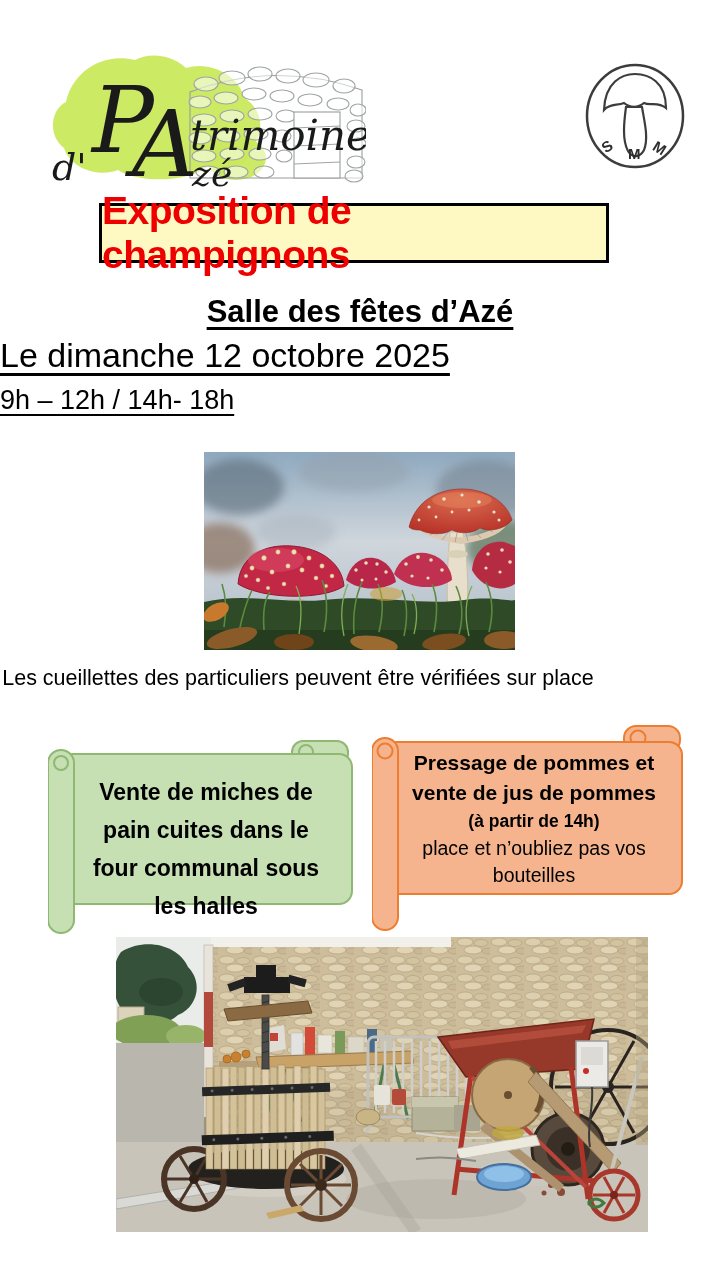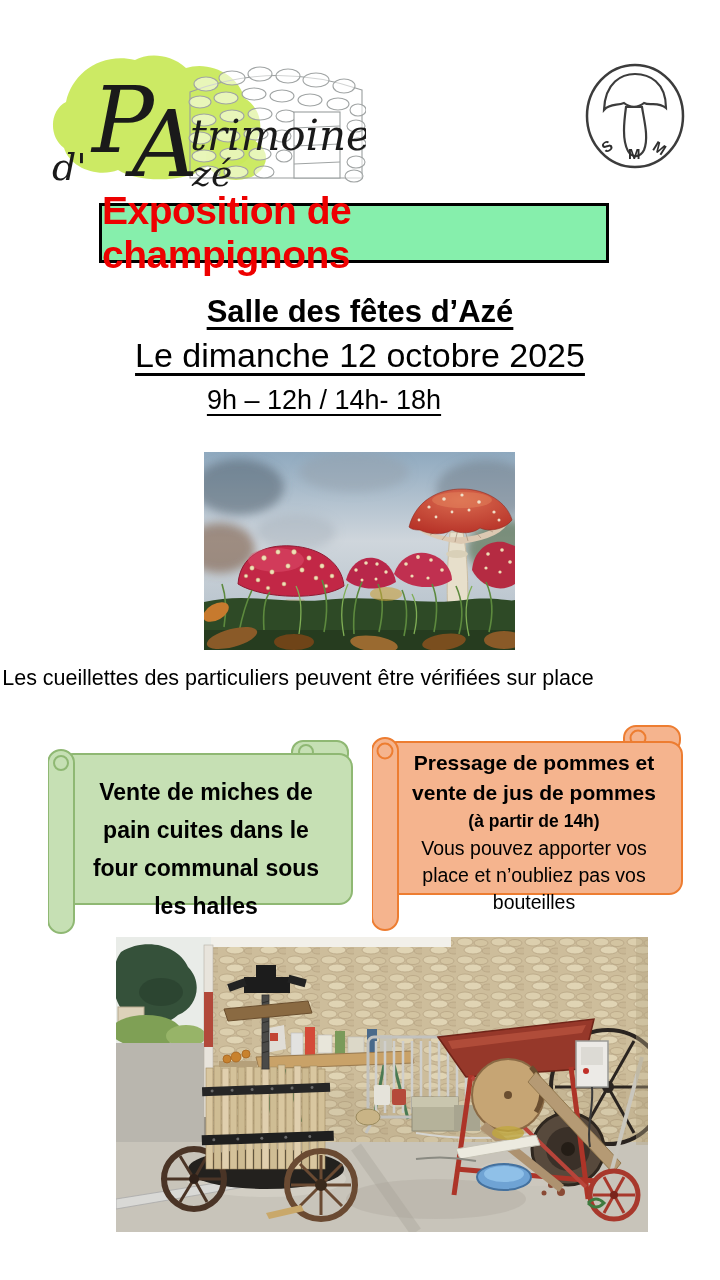--- a/index.html
+++ b/index.html
@@ -6,28 +6,28 @@
   .poster{position:relative;width:720px;height:1280px;background:#ffffff;overflow:hidden;
           font-family:"Liberation Sans",sans-serif;color:#000;}
   .abs{position:absolute;}
   
   .logo-pat{left:40px;top:50px;width:326px;height:146px;}
   .society{left:374px;top:72px;width:215px;font-family:"Liberation Serif",serif;
            font-weight:bold;font-size:27px;line-height:31px;color:#000;}
   .smm{left:583px;top:62px;width:104px;height:110px;}
   
   .title-box{left:99px;top:203px;width:504px;height:54px;border:3px solid #000;
-             display:flex;align-items:center;justify-content:center;background:#86efac;}
+             display:flex;align-items:center;justify-content:center;background:#fef9c3;}
   .title-box span{font-size:39px;font-weight:bold;letter-spacing:-0.5px;}
   
   .venue{left:0;top:294px;width:720px;text-align:center;font-size:31px;font-weight:bold;
          text-decoration:underline;text-underline-offset:5px;}
-  .date{left:0;top:336px;width:720px;text-align:center;font-size:34px;font-weight:normal;
+  .date{left:0;top:336px;width:720px;text-align:left;font-size:34px;font-weight:normal;
         text-decoration:underline;text-underline-offset:6px;}
-  .hours{left:0;top:385px;width:648px;text-align:center;font-size:27px;font-weight:normal;
+  .hours{left:0;top:385px;width:648px;font-size:27px;font-weight:normal;
          text-decoration:underline;text-underline-offset:5px;}
   .photo-mushrooms{left:204px;top:452px;width:311px;height:198px;}
   .note{left:0;top:666px;width:596px;text-align:center;font-size:21.5px;}
   
   .green-svg{left:48px;top:740px;width:310px;height:195px;}
   .green-text{left:84px;top:773px;width:244px;text-align:center;font-size:23px;
               font-weight:bold;line-height:38px;}
   .orange-svg{left:372px;top:724px;width:318px;height:214px;}
   .orange-text{left:398px;top:748px;width:272px;text-align:center;}
   .orange-text .t1{font-size:21px;font-weight:bold;line-height:30px;}
@@ -286,21 +286,20 @@
         <rect x="12" y="18" width="298" height="152" rx="13"></rect>
         <rect x="0" y="14" width="26" height="192" rx="13"></rect>
         <circle cx="13" cy="27" r="7.5"></circle>
       </g>
     </svg>
   </div>
   <div class="abs orange-text">
     <div class="t1">Pressage de pommes et</div>
     <div class="t1">vente de jus de pommes</div>
     <div class="t2">(à partir de 14h)</div>
-    <div class="t3">Vous pouvez apporter vos</div>
     <div class="t3">place et n’oubliez pas vos</div>
     <div class="t3">bouteilles</div>
   </div>
 
   <div class="abs photo-press">
     <svg width="532" height="295" viewBox="0 0 532 295">
       <defs>
         <pattern id="stones" width="34" height="18" patternUnits="userSpaceOnUse">
           <rect width="34" height="18" fill="#cdbd9b"></rect>
           <ellipse cx="9" cy="5" rx="8" ry="4" fill="#dccfae" stroke="#b3a17f" stroke-width="0.7"></ellipse>

